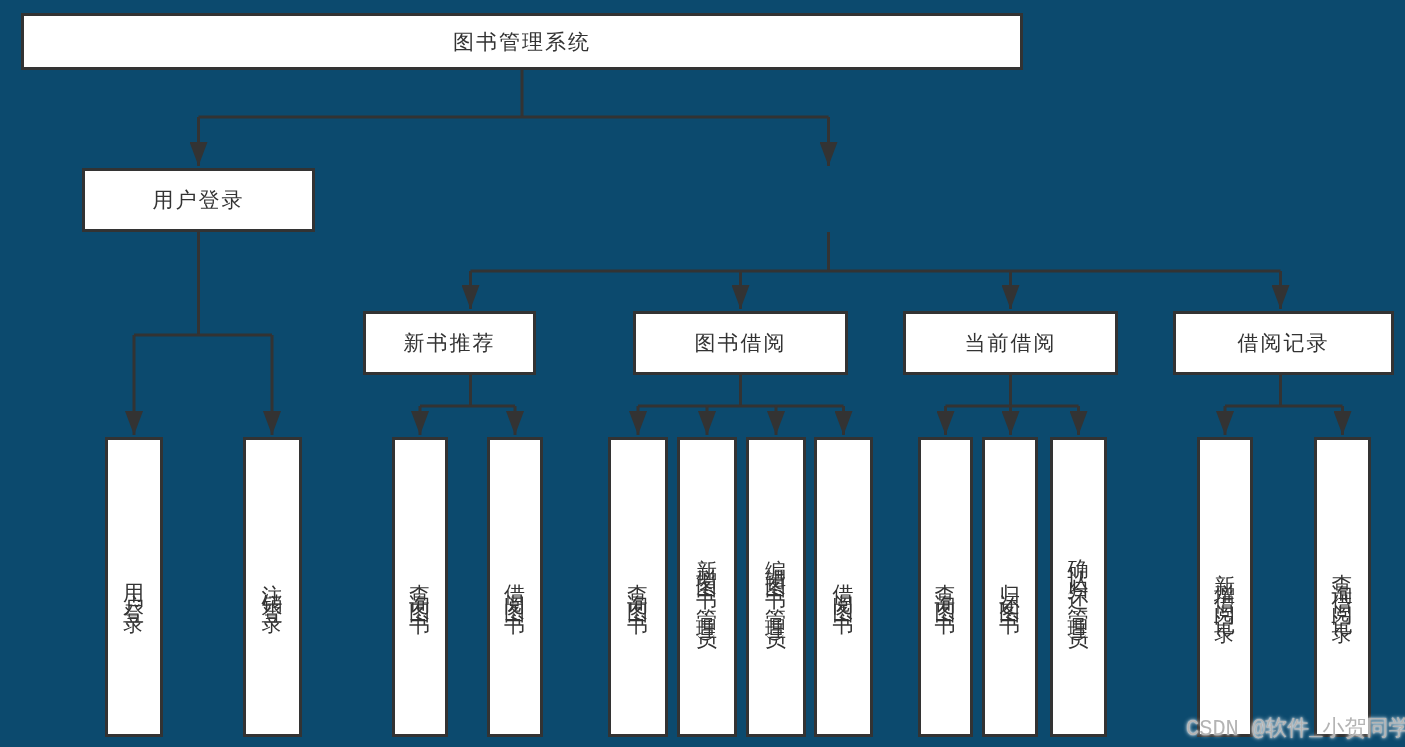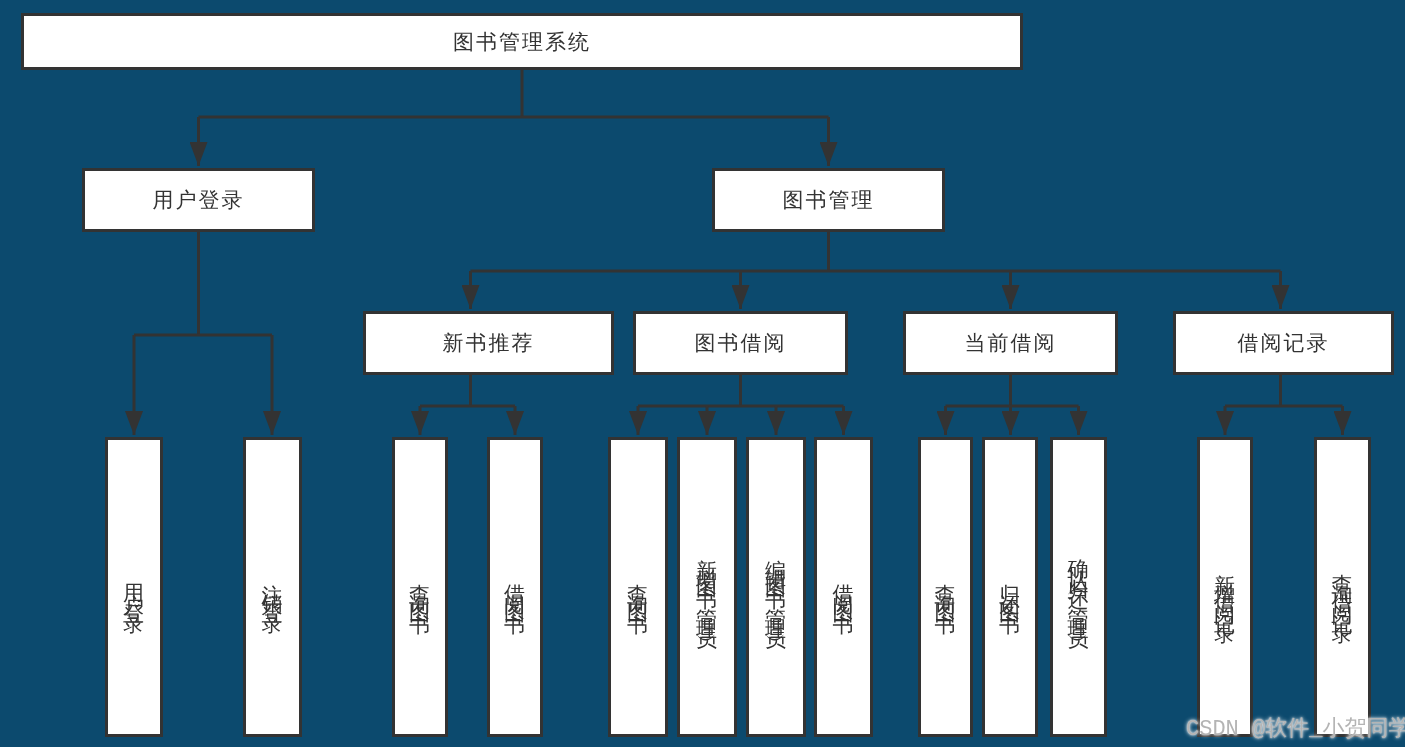--- a/index.html
+++ b/index.html
@@ -79,23 +79,22 @@
       <path d="M1280.5 375 V406"></path>
       <path d="M1225 406 H1342.5"></path>
       <path d="M1225 406 V435" marker-end="url(#ah)"></path>
       <path d="M1342.5 406 V435" marker-end="url(#ah)"></path>
     </g>
   </svg>
 
   <div class="box h" style="left:21px; top:13px; width:1002px; height:57px;">图书管理系统</div>
 
   <div class="box h" style="left:82px; top:168px; width:233px; height:64px;">用户登录</div>
-  <div class="box h" style="left:712px; top:168px; width:233px; height:64px;">图书管理</div>
 
-  <div class="box h" style="left:363px; top:311px; width:251px; height:64px;">新书推荐</div>
+  <div class="box h" style="left:363px; top:311px; width:173px; height:64px;">新书推荐</div>
   <div class="box h" style="left:633px; top:311px; width:215px; height:64px;">图书借阅</div>
   <div class="box h" style="left:903px; top:311px; width:215px; height:64px;">当前借阅</div>
   <div class="box h" style="left:1173px; top:311px; width:221px; height:64px;">借阅记录</div>
 
   <div class="box v" style="left:105px; width:58px;">用户登录</div>
   <div class="box v" style="left:243px; width:59px;">注销登录</div>
 
   <div class="box v" style="left:392px; width:56px;">查询图书</div>
   <div class="box v" style="left:487px; width:56px;">借阅图书</div>
 

